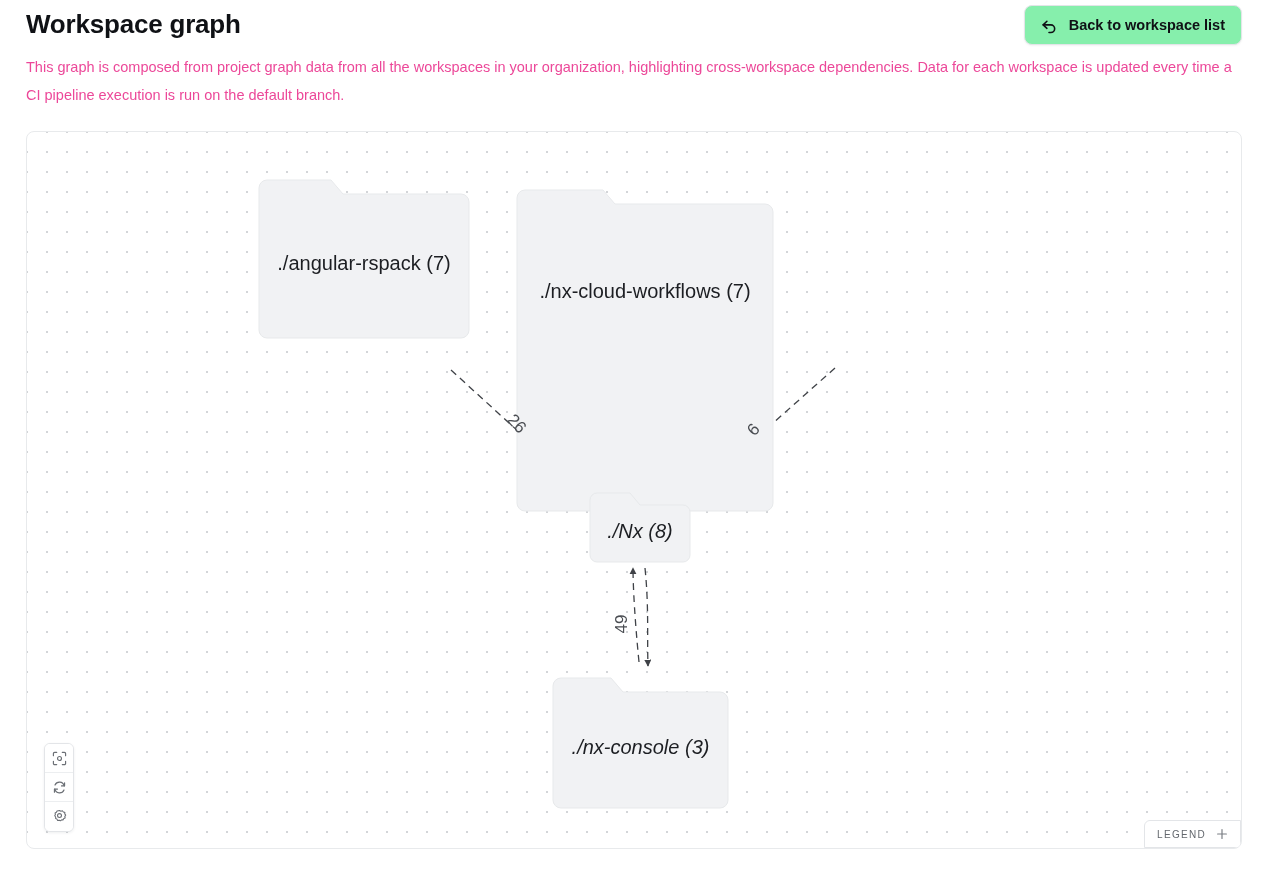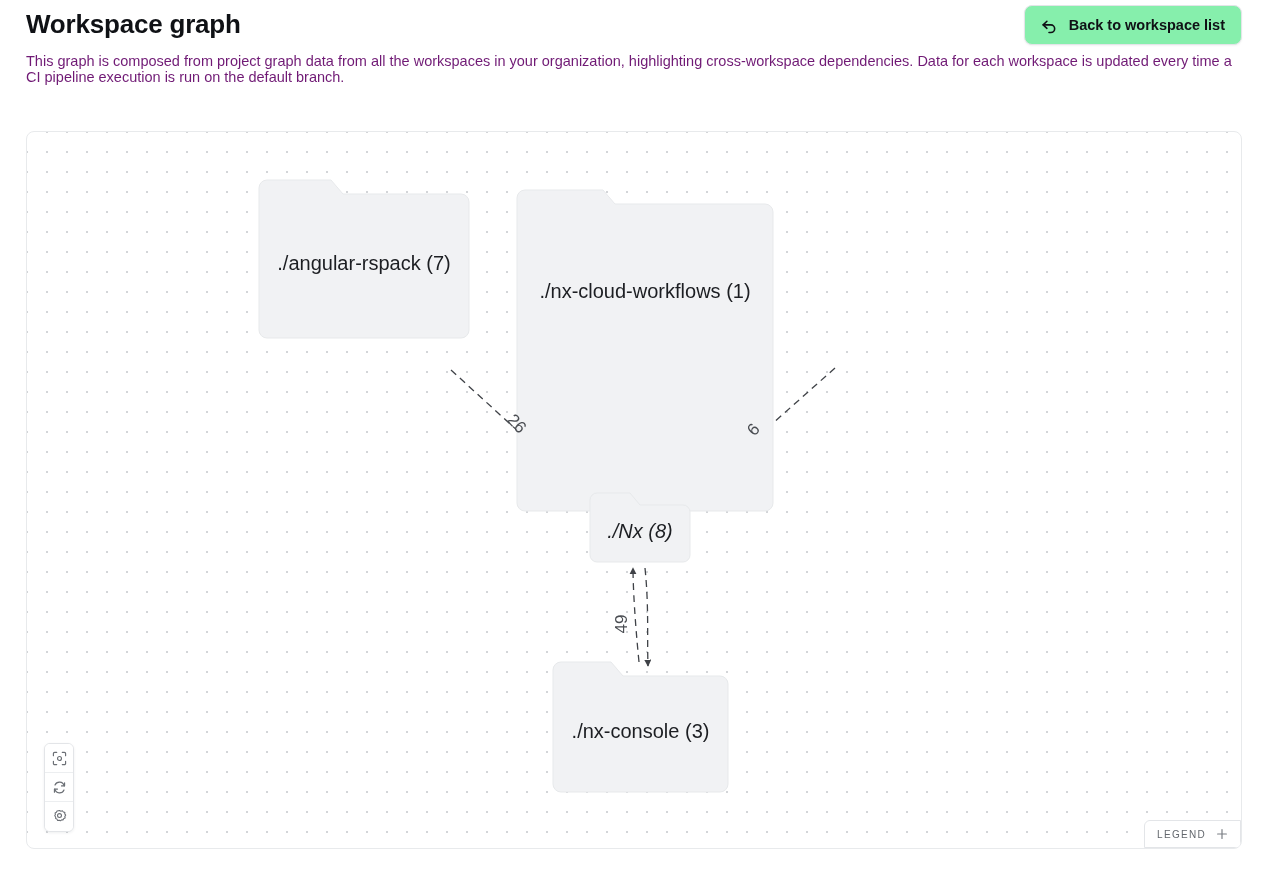--- a/index.html
+++ b/index.html
@@ -19,21 +19,21 @@
     left: 26px; top: 0px; width: 1216px; height: 110px;
   }
   .page-title {
     position: absolute; left: 0; top: 9px;
     font-size: 26px; font-weight: bold; color: #0f1115;
     letter-spacing: -0.2px;
     white-space: nowrap;
   }
   .page-desc {
     position: absolute; left: 0; top: 53px; width: 1216px;
-    font-size: 14.5px; line-height: 16px; color: #701a75;
+    font-size: 14.5px; line-height: 28px; color: #ec4899;
   }
   .back-btn {
     position: absolute; right: 0; top: 5px;
     height: 40px;
     display: flex; align-items: center; gap: 10px;
     padding: 0 16px 0 14px;
     background: #86efac;
     border: 1px solid #e3e5e8;
     border-radius: 8px;
     box-shadow: 0 1px 2px rgba(16,24,40,.05);
@@ -167,32 +167,32 @@
       <svg width="222" height="170" viewBox="0 0 222 170">
         <path d="M6 14 a8 8 0 0 1 8-8 H78 l12 14 H208 a8 8 0 0 1 8 8 V156 a8 8 0 0 1 -8 8 H14 a8 8 0 0 1 -8 -8 Z" fill="#f1f2f4" stroke="#e7e9eb" stroke-width="1"></path>
       </svg>
       <div class="node-label">./angular-rspack (7)</div>
     </div>
 
     <div class="node" style="left:484px; top:52px; width:268px; height:333px;">
       <svg width="268" height="333" viewBox="0 0 268 333">
         <path d="M6 14 a8 8 0 0 1 8-8 H92 l12 14 H254 a8 8 0 0 1 8 8 V319 a8 8 0 0 1 -8 8 H14 a8 8 0 0 1 -8 -8 Z" fill="#f1f2f4" stroke="#e7e9eb" stroke-width="1"></path>
       </svg>
-      <div class="node-label" style="padding-top:0; align-items:flex-start; padding-top:96px;">./nx-cloud-workflows (1)</div>
+      <div class="node-label" style="padding-top:0; align-items:flex-start; padding-top:96px;">./nx-cloud-workflows (7)</div>
     </div>
 
 
     <div class="node" style="left:559px; top:356px; width:108px; height:78px;font-style:italic;">
       <svg width="108" height="78" viewBox="0 0 108 78">
         <path d="M4 12 a7 7 0 0 1 7-7 H44 l10 12 H97 a7 7 0 0 1 7 7 V67 a7 7 0 0 1 -7 7 H11 a7 7 0 0 1 -7 -7 Z" fill="#f1f2f4" stroke="#e7e9eb" stroke-width="1"></path>
       </svg>
       <div class="node-label">./Nx (8)</div>
     </div>
 
-    <div class="node" style="left:520px; top:524px; width:187px; height:142px;">
+    <div class="node" style="left:520px; top:540px; width:187px; height:142px;font-style:italic;">
       <svg width="187" height="142" viewBox="0 0 187 142">
         <path d="M6 14 a8 8 0 0 1 8-8 H64 l12 14 H173 a8 8 0 0 1 8 8 V128 a8 8 0 0 1 -8 8 H14 a8 8 0 0 1 -8 -8 Z" fill="#f1f2f4" stroke="#e7e9eb" stroke-width="1"></path>
       </svg>
       <div class="node-label">./nx-console (3)</div>
     </div>
 
     <div class="edge-label" style="left:480px; top:282px; transform:rotate(47deg);">26</div>
 
     <div class="edge-label" style="left:722px; top:288px; transform:rotate(-49deg);">6</div>
 

